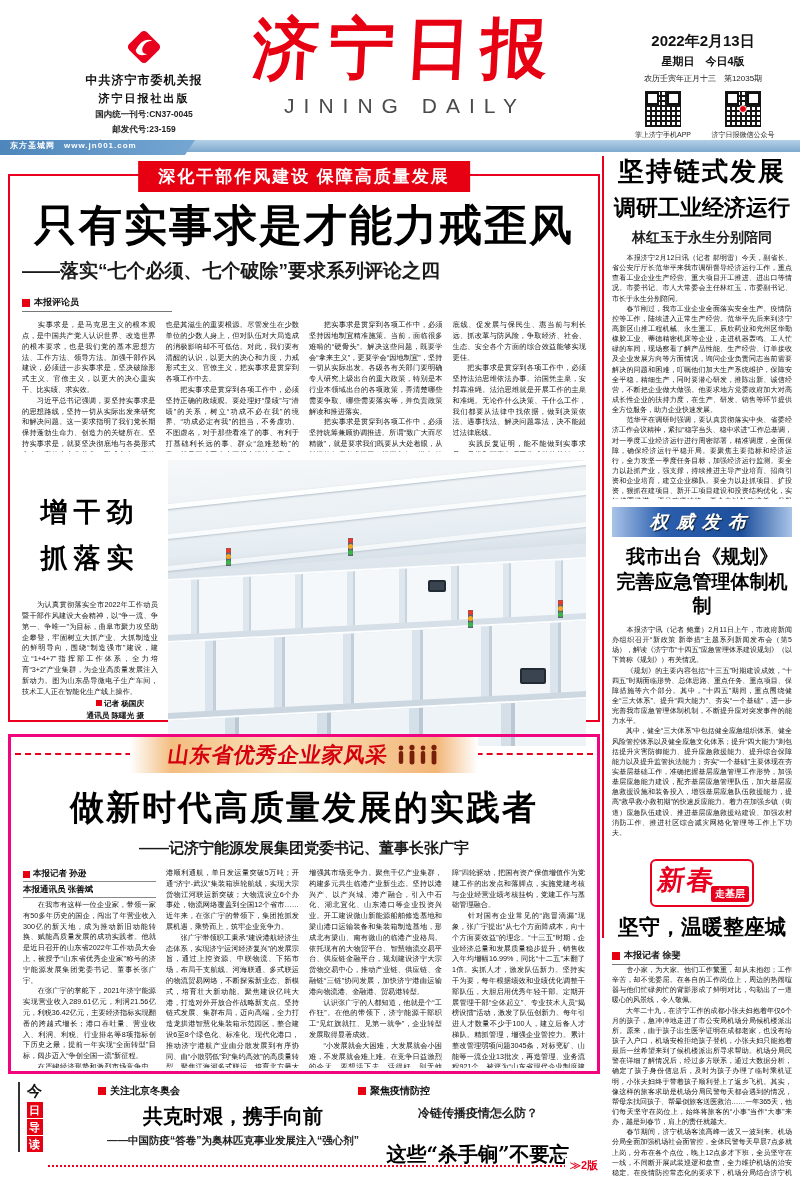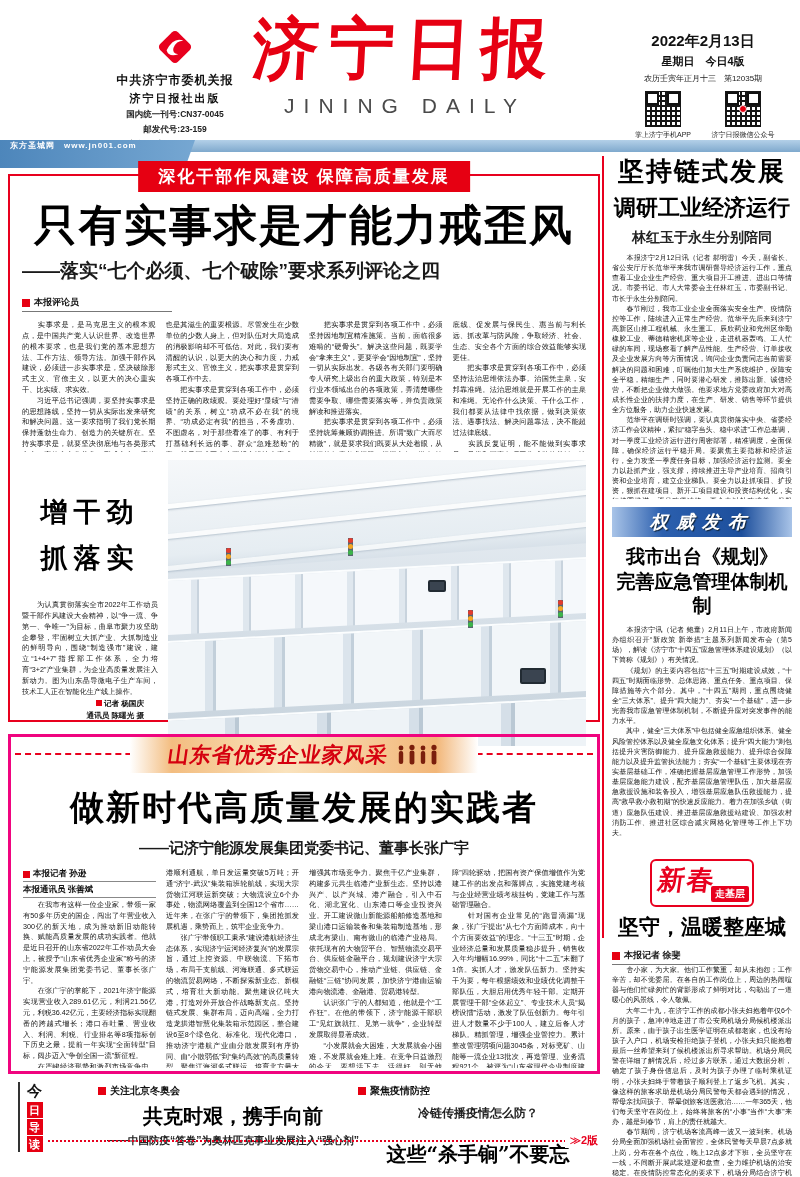--- a/index.html
+++ b/index.html
@@ -1,21 +1,21 @@
 <!DOCTYPE html>
 <html><head>
 <meta charset="utf-8">
 <style>
   * { margin:0; padding:0; box-sizing:border-box; }
   body { background:#888; font-family:"Liberation Sans", sans-serif; }
   .page { position:relative; width:800px; height:1177px; background:#fff; margin:0 auto; overflow:hidden; color:#111; }
 
   
   .masthead { position:relative; height:140px; }
-  .mh-left { position:absolute; left:107px; top:26px; width:136px; text-align:center; }
+  .mh-left { position:absolute; left:76px; top:26px; width:136px; text-align:center; }
   .mh-logo { display:block; margin:0 auto 4px; }
   .org1 { font-size:12px; font-weight:bold; letter-spacing:1px; }
   .org2 { font-size:11px; font-weight:bold; margin-top:2px; letter-spacing:2px; }
   .mh-meta { font-size:8.5px; margin-top:3px; color:#222; font-weight:bold; }
   .mh-center { position:absolute; left:240px; top:6px; width:330px; text-align:center; }
   .paper-title { font-family:"DejaVu Serif", serif; font-weight:900; color:#e60012; font-size:66px; letter-spacing:10px; line-height:1.3; transform:skewX(-3deg); }
   .paper-title-en { font-size:21px; color:#4a4a4a; letter-spacing:9px; margin-top:2px; }
   .mh-right { position:absolute; right:8px; top:32px; width:178px; text-align:center; }
   .mh-date { font-size:15px; font-weight:900; }
   .mh-week { font-size:11px; font-weight:bold; margin-top:3px; }
@@ -24,21 +24,21 @@
   .qr-box { width:64px; }
   .qr { width:36px; height:36px; margin:0 auto; position:relative;
         background: repeating-linear-gradient(0deg,#161616 0 2px,transparent 2px 5px),
                     repeating-linear-gradient(90deg,#161616 0 2px,#fff 2px 5px); }
   .qr::before,.qr::after { content:""; position:absolute; width:9px; height:9px; border:2px solid #111; background:#fff; }
   .qr::before { left:1px; top:1px; } .qr::after { right:1px; top:1px; }
   .qr-logo { position:absolute; left:14px; top:14px; width:8px; height:8px; background:#e60012; border:1px solid #fff; border-radius:50%; }
   .qr-cap { font-size:7px; margin-top:3px; color:#222; white-space:nowrap; }
 
   .site-bar { position:relative; height:12px; background:linear-gradient(180deg,#b3d0e8,#7fa9cd); }
-  .site-bar-left { position:absolute; left:0; top:0; height:28px; width:195px; padding-left:10px;
+  .site-bar-left { position:absolute; left:0; top:0; height:15px; width:195px; padding-left:10px;
       background:linear-gradient(90deg,#4d86bb,#76a7d2); color:#fff; font-size:8px; font-weight:bold; line-height:12px;
       clip-path:polygon(0 0,100% 0,calc(100% - 10px) 100%,0 100%); letter-spacing:1px; }
 
   
   .content { position:relative; height:796px; }
   .v-divider { position:absolute; left:602px; top:4px; bottom:10px; width:2px; background:#e8001e; }
 
   .main-col { position:absolute; left:8px; top:0; width:592px; }
   .right-col { position:absolute; left:612px; top:2px; width:180px; }
 
@@ -101,21 +101,21 @@
   .dl-first { font-size:15px; font-weight:900; color:#111; }
   .dl-red { width:16px; height:16px; background:#e60012; color:#fff; font-size:11px; font-weight:900; display:flex; align-items:center; justify-content:center; }
   .digest-sec1 { position:absolute; left:90px; top:2px; width:270px; text-align:center; }
   .digest-sec2 { position:absolute; left:350px; top:2px; width:240px; text-align:center; }
   .digest-tag { display:flex; align-items:center; gap:4px; font-size:10px; font-weight:bold; text-align:left; }
   .digest-tag .sq { width:8px; height:8px; }
   .digest-title { margin-top:5px; font-family:"DejaVu Serif", serif; font-size:20px; font-weight:900; color:#000; }
   .digest-sub { margin-top:4px; font-size:10.5px; font-weight:bold; color:#222; }
   .digest-line1 { margin-top:7px; font-size:12px; font-weight:bold; color:#222; }
   .digest-line2 { margin-top:19px; font-family:"DejaVu Serif", serif; font-size:20px; font-weight:900; color:#000; }
-  .digest-rule { position:absolute; left:40px; right:2px; top:58px; border-top:2px dotted #e8001e; }
+  .digest-rule { position:absolute; left:40px; right:2px; top:83px; border-top:2px dotted #e8001e; }
   .pageref { position:absolute; right:0; top:-9px; background:#fff; color:#e8001e; font-weight:900; font-size:11px; padding-left:5px; }
 
   
   .r1t1 { font-size:26px; font-weight:900; text-align:center; letter-spacing:2px; color:#000; }
   .r1t2 { font-size:22px; font-weight:900; text-align:center; margin-top:4px; color:#000; }
   .r1sub { font-size:14px; font-weight:bold; text-align:center; margin-top:6px; color:#222; }
   .rbody { font-size:7px; line-height:1.45; text-align:justify; white-space:pre-line; color:#141414; overflow:hidden; }
   .r1body { height:246px; margin-top:6px; }
   .auth-banner { height:30px; margin:8px 0 8px; display:flex; align-items:center; justify-content:center;
       background:linear-gradient(90deg,#a9c4e8,#2b5fae 28%,#1d4f9c 72%,#a9c4e8); }

